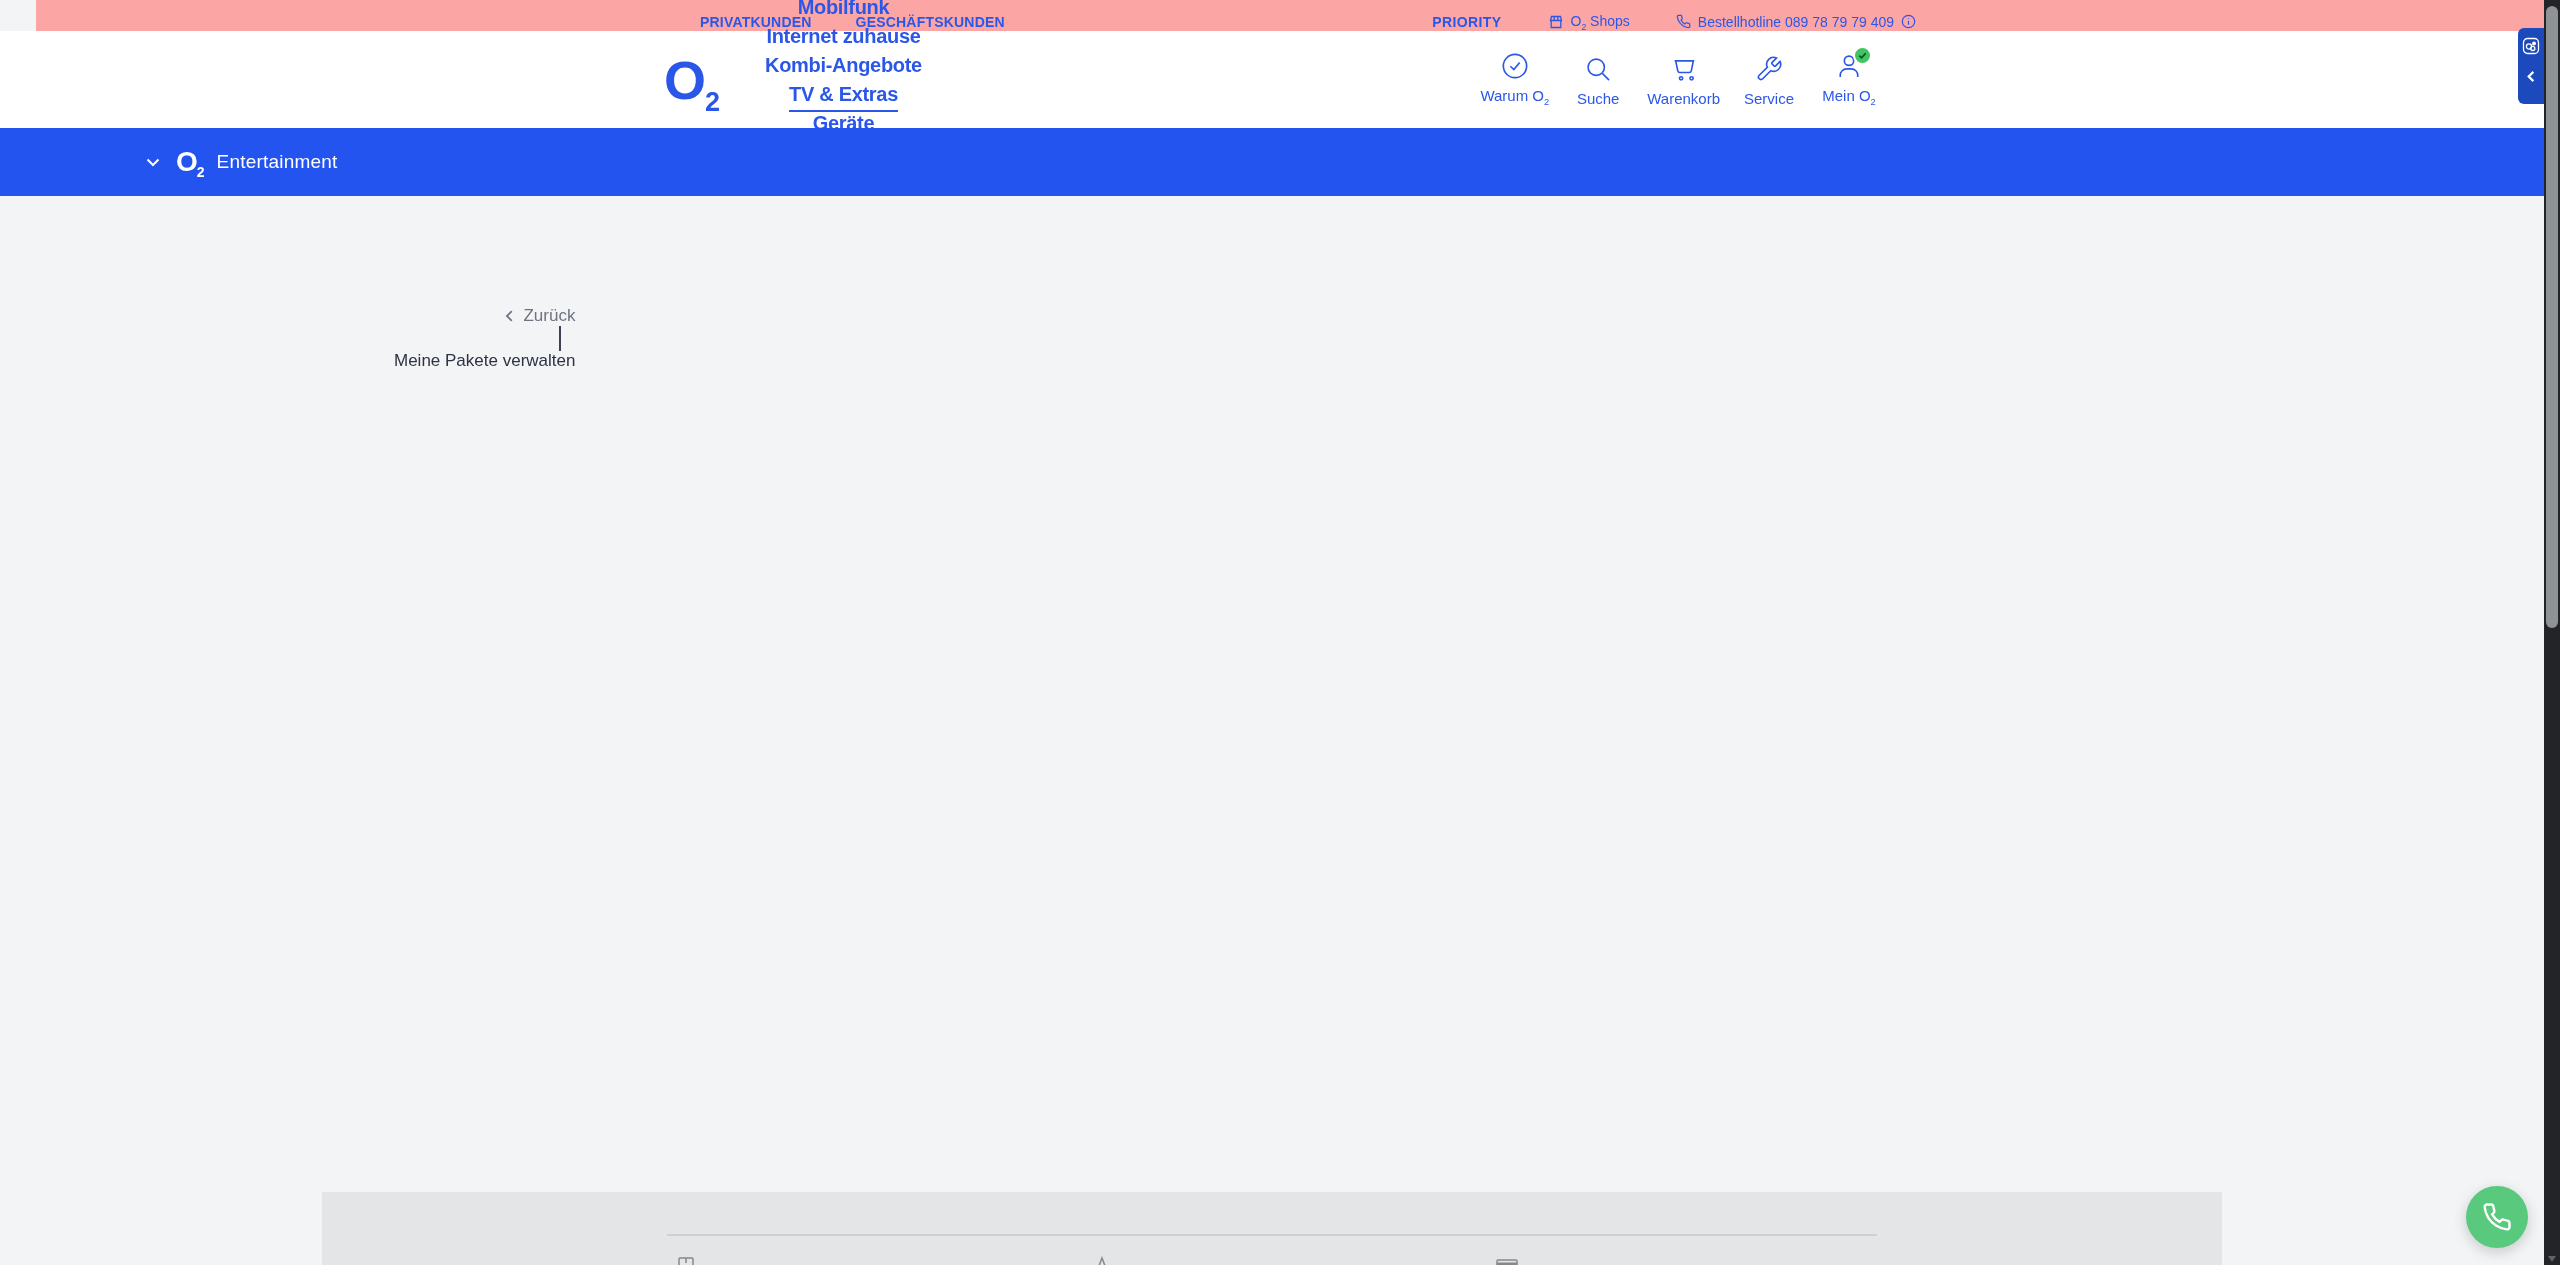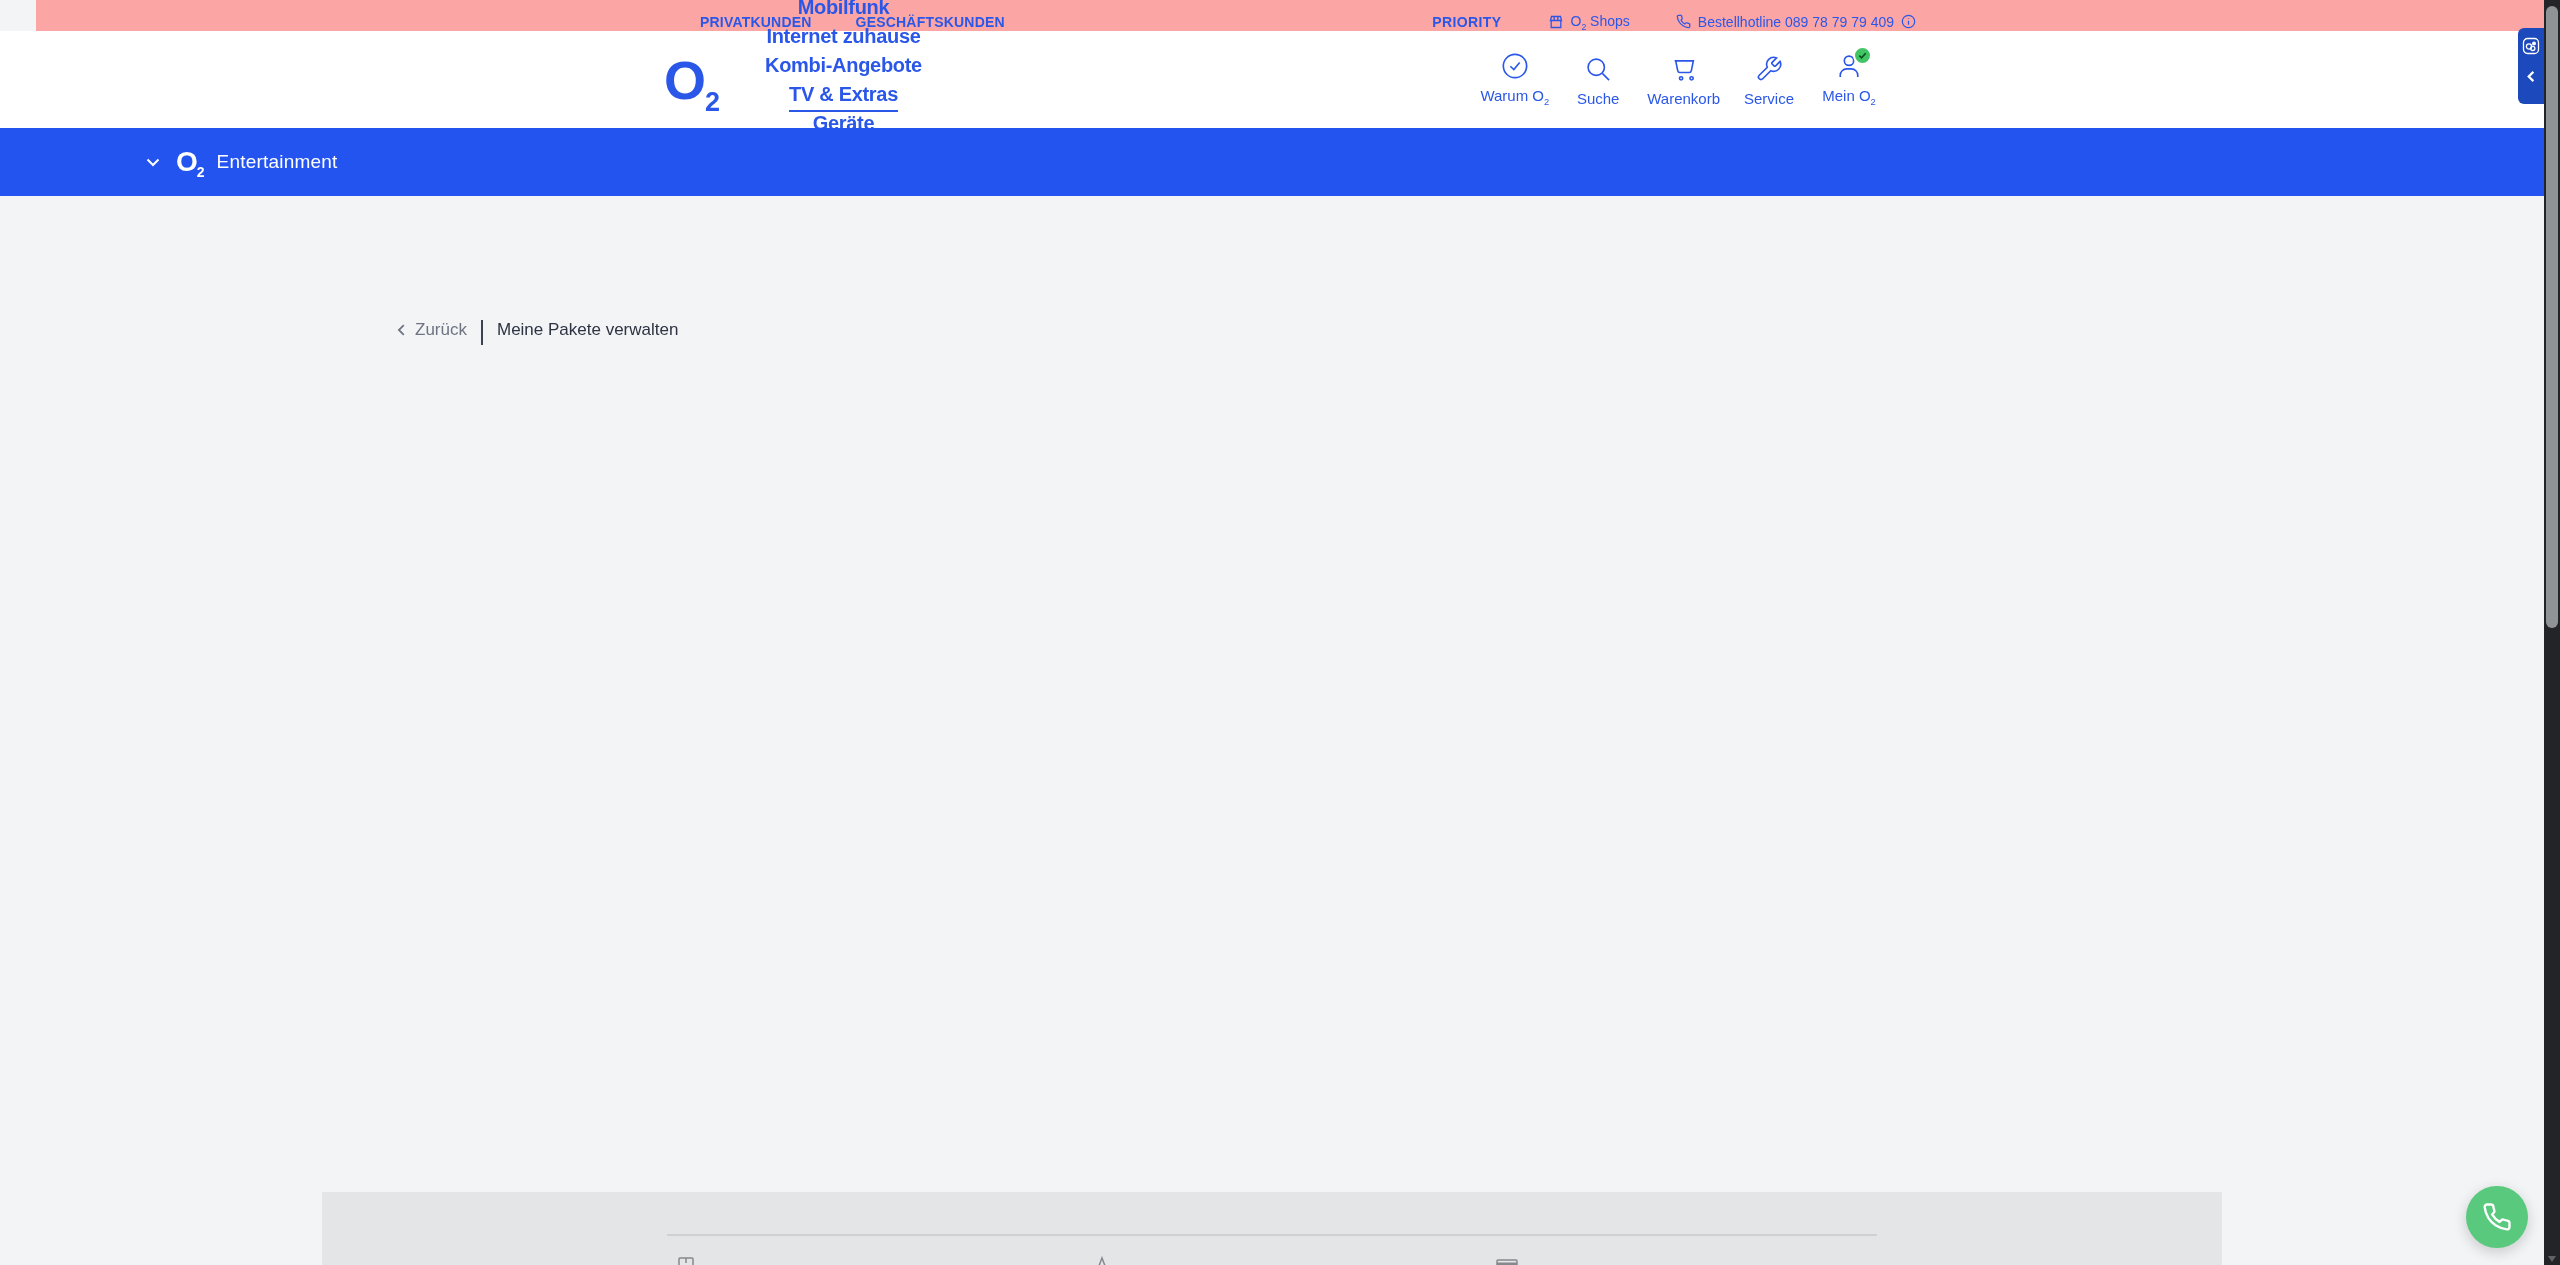--- a/index.html
+++ b/index.html
@@ -85,22 +85,22 @@
     display: flex; align-items: center; padding: 0 16px; gap: 13px;
   }
   .subnav-search input {
     flex: 1; background: transparent; border: none; outline: none;
     color: #fff; font-size: 17px; font-family: "Liberation Sans", sans-serif;
   }
   .subnav-search input::placeholder { color: rgba(255,255,255,0.95); opacity: 1; }
 
   
   .breadcrumb {
-    position: absolute; left: 394px; top: 320px;
-    display: flex; align-items: flex-start; font-size: 17px;
+    position: absolute; left: 394px; top: 306px;
+    display: flex; align-items: flex-end; font-size: 17px; flex-direction: column;
   }
   .bc-back { display: flex; align-items: center; gap: 5px; color: #6f7482; cursor: pointer; }
   .bc-sep { width: 2px; height: 25px; background: #3c4254; margin: 0 14px; }
   .bc-current { color: #2e3342; }
 
   
   .footer-panel {
     position: absolute; left: 322px; width: 1900px; top: 1192px; height: 140px;
     background: #e4e5e7;
   }

